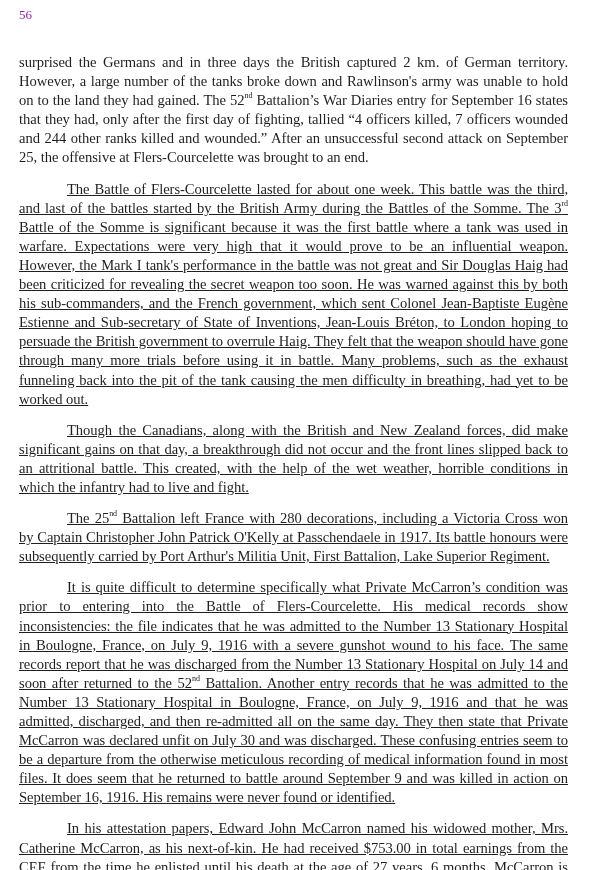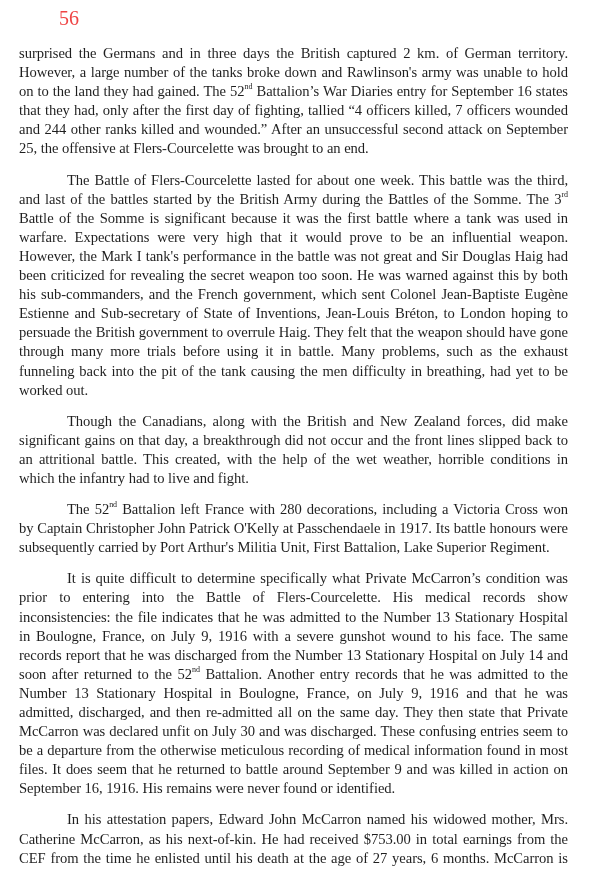--- a/index.html
+++ b/index.html
@@ -12,55 +12,55 @@
       height: 870px;
       overflow: hidden;
       position: relative;
       font-family: "Liberation Serif", "DejaVu Serif", serif;
       color: #1f1f1f;
     }
     .page-number {
       position: absolute;
       left: 19px;
       top: 8px;
-      font-size: 20px;
-      color: #ef4444;
+      font-size: 13px;
+      color: #a21caf;
       line-height: 1;
-      margin-left: 40px;
     }
     .content {
       position: absolute;
       left: 19px;
       top: 44px;
       width: 549px;
     }
     .para {
-      margin: 0 0 12px 0;
+      margin: 9px 0 12px 0;
       font-size: 14.6px;
       line-height: 19.1px;
       text-align: justify;
       text-align-last: left;
       letter-spacing: -0.05px;
     }
     .para.indent {
       text-indent: 48px;
+      text-decoration: underline;
     }
     .para sup {
       font-size: 8px;
       line-height: 0;
       vertical-align: super;
       position: relative;
       top: -1px;
     }
   </style>
 </head>
 <body>
 
 <div class="page-number">56</div>
 
 <div class="content" id="content">
     <p class="para"><span>surprised the Germans and in three days the British captured 2 km. of German territory. However, a large number of the tanks broke down and Rawlinson's army was unable to hold on to the land they had gained.  The 52</span><sup>nd</sup><span> Battalion’s War Diaries entry for September 16 states that they had, only after the first day of fighting, tallied “4 officers killed, 7 officers wounded and 244 other ranks killed and wounded.”  After an unsuccessful second attack on September 25, the offensive at Flers-Courcelette was brought to an end.</span></p>
     <p class="para indent"><span>The Battle of Flers-Courcelette lasted for about one week.  This battle was the third, and last of the battles started by the British Army during the Battles of the Somme. The 3</span><sup>rd</sup><span> Battle of the Somme is significant because it was the first battle where a tank was used in warfare.  Expectations were very high that it would prove to be an influential weapon. However, the Mark I tank's performance in the battle was not great and Sir Douglas Haig had been criticized for revealing the secret weapon too soon.  He was warned against this by both his sub-commanders, and the French government, which sent Colonel Jean-Baptiste Eugène Estienne and Sub-secretary of State of Inventions, Jean-Louis Bréton, to London hoping to persuade the British government to overrule Haig. They felt that the weapon should have gone through many more trials before using it in battle. Many problems, such as the exhaust funneling back into the pit of the tank causing the men difficulty in breathing, had yet to be worked out.</span></p>
     <p class="para indent"><span>Though the Canadians, along with the British and New Zealand forces, did make significant gains on that day, a breakthrough did not occur and the front lines slipped back to an attritional battle.  This created, with the help of the wet weather, horrible conditions in which the infantry had to live and fight.</span></p>
-    <p class="para indent"><span>The 52</span><sup>nd</sup><span> Battalion left France with 280 decorations, including a Victoria Cross won by Captain Christopher John Patrick O'Kelly at Passchendaele in 1917.  Its battle honours were subsequently carried by Port Arthur's Militia Unit, First Battalion, Lake Superior Regiment.</span></p>
+    <p class="para indent"><span>The 25</span><sup>nd</sup><span> Battalion left France with 280 decorations, including a Victoria Cross won by Captain Christopher John Patrick O'Kelly at Passchendaele in 1917.  Its battle honours were subsequently carried by Port Arthur's Militia Unit, First Battalion, Lake Superior Regiment.</span></p>
     <p class="para indent"><span>It is quite difficult to determine specifically what Private McCarron’s condition was prior to entering into the Battle of Flers-Courcelette. His medical records show inconsistencies: the file indicates that he was admitted to the Number 13 Stationary Hospital in Boulogne, France, on July 9, 1916 with a severe gunshot wound to his face.  The same records report that he was discharged from the Number 13 Stationary Hospital on July 14 and soon after returned to the 52</span><sup>nd</sup><span> Battalion. Another entry records that he was admitted to the Number 13 Stationary Hospital in Boulogne, France, on July 9, 1916 and that he was admitted, discharged, and then re-admitted all on the same day.  They then state that Private McCarron was declared unfit on July 30 and was discharged.  These confusing entries seem to be a departure from the otherwise meticulous recording of medical information found in most files. It does seem that he returned to battle around September 9 and was killed in action on September 16, 1916. His remains were never found or identified.</span></p>
     <p class="para indent"><span>In his attestation papers, Edward John McCarron named his widowed mother, Mrs. Catherine McCarron, as his next-of-kin.  He had received $753.00 in total earnings from the CEF from the time he enlisted until his death at the age of 27 years, 6 months. McCarron is commemorated on page 122 of the First World War Book of Remembrance as well as on the Vimy Ridge Memorial in Pas de Calais, France.</span></p>
   </div>
 
 </body></html>

